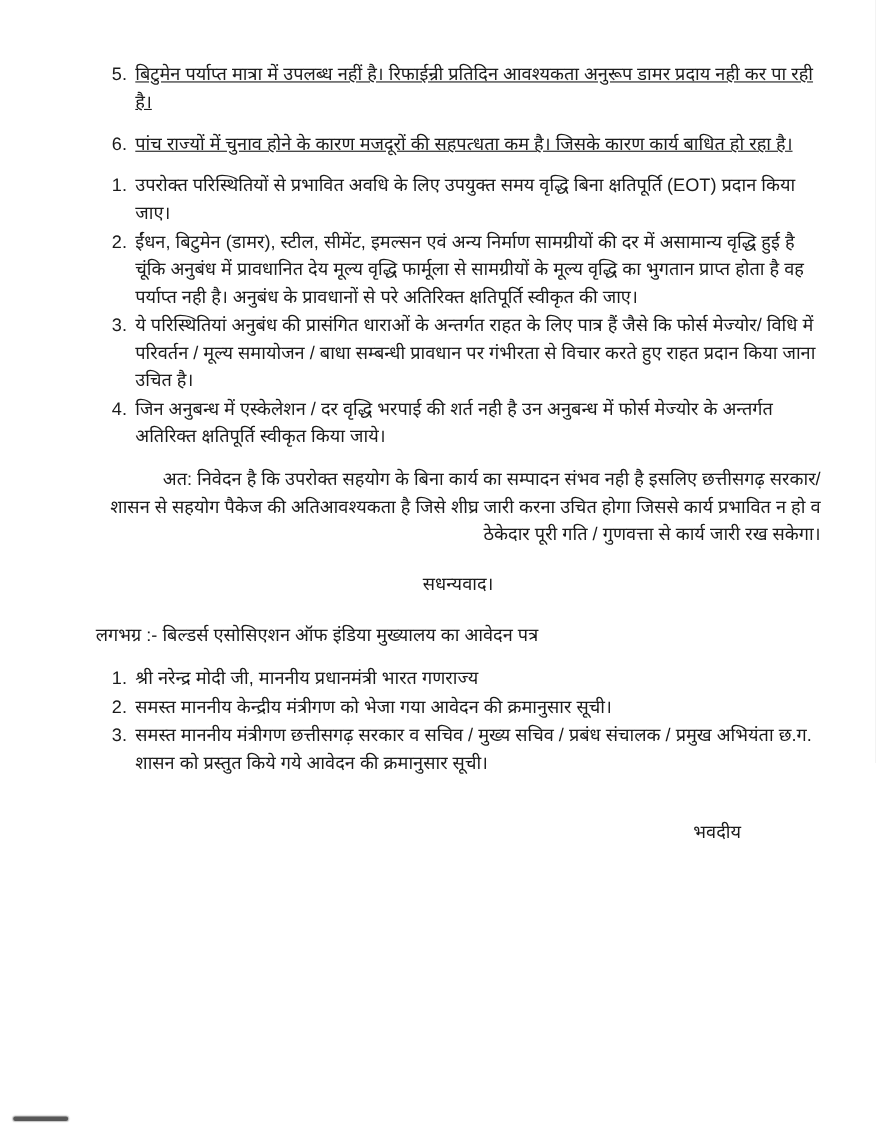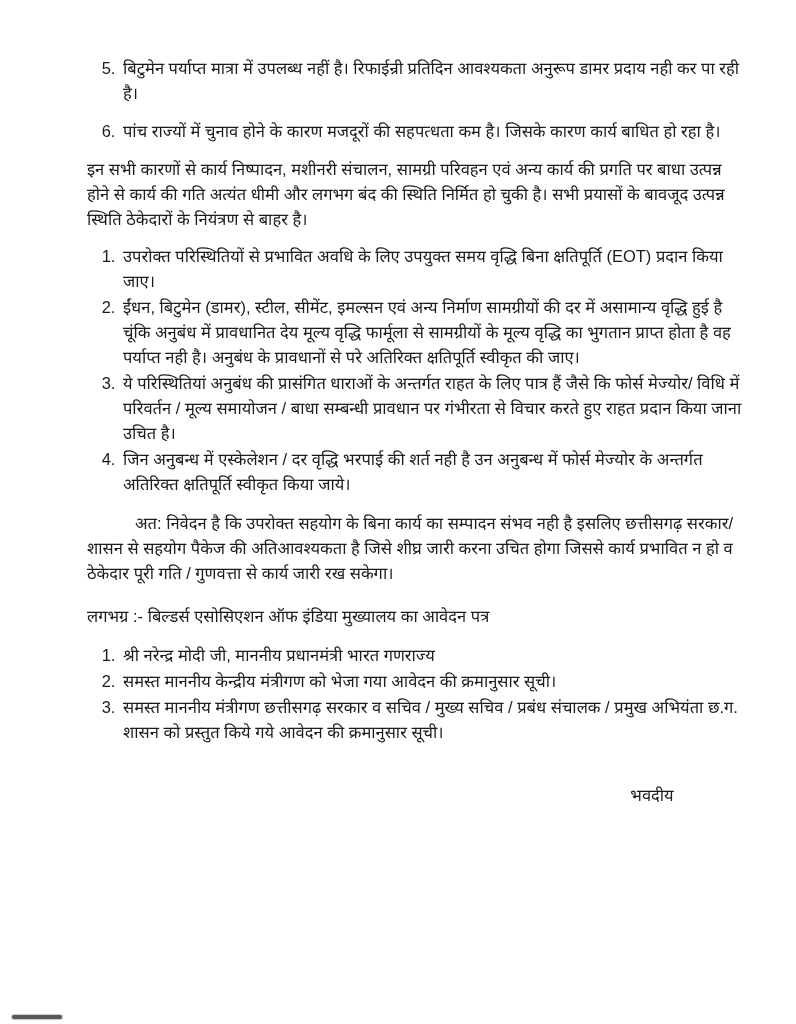--- a/index.html
+++ b/index.html
@@ -27,28 +27,30 @@
   }
   ol {
     margin: 12px 0;
     padding-left: 33px;
   }
   ol li {
     padding-left: 3px;
   }
   ol.cont-list li {
     margin-bottom: 13px;
+    text-decoration: underline;
   }
   ol.relief-list li,
   ol.enclosure-list li {
     margin-bottom: 1px;
   }
   .final-request {
     text-indent: 48px;
     margin-top: 14px;
+    text-align: right;
   }
   .thanks {
     text-align: center;
     margin: 20px 0 22px 0;
   }
   .enclosure-heading {
     margin: 18px 0 14px 0;
   }
   .signature {
     width: 270px;
@@ -74,33 +76,33 @@
 <body>
 
 <div class="page">
   <div class="content">
 
     <ol class="cont-list" start="5">
       <li>बिटुमेन पर्याप्त मात्रा में उपलब्ध नहीं है। रिफाईन्री प्रतिदिन आवश्यकता अनुरूप डामर प्रदाय नही कर पा रही है।</li>
       <li>पांच राज्यों में चुनाव होने के कारण मजदूरों की सहपत्धता कम है। जिसके कारण कार्य बाधित हो रहा है।</li>
     </ol>
 
-    <p>इन सभी कारणों से कार्य निष्पादन, मशीनरी संचालन, सामग्री परिवहन एवं अन्य कार्य की प्रगति पर बाधा उत्पन्न होने से कार्य की गति अत्यंत धीमी और लगभग बंद की स्थिति निर्मित हो चुकी है। सभी प्रयासों के बावजूद उत्पन्न स्थिति ठेकेदारों के नियंत्रण से बाहर है।</p>
 
 
 
     <ol class="relief-list" start="1">
       <li>उपरोक्त परिस्थितियों से प्रभावित अवधि के लिए उपयुक्त समय वृद्धि बिना क्षतिपूर्ति (EOT) प्रदान किया जाए।</li>
       <li>ईंधन, बिटुमेन (डामर), स्टील, सीमेंट, इमल्सन एवं अन्य निर्माण सामग्रीयों की दर में असामान्य वृद्धि हुई है चूंकि अनुबंध में प्रावधानित देय मूल्य वृद्धि फार्मूला से सामग्रीयों के मूल्य वृद्धि का भुगतान प्राप्त होता है वह पर्याप्त नही है। अनुबंध के प्रावधानों से परे अतिरिक्त क्षतिपूर्ति स्वीकृत की जाए।</li>
       <li>ये परिस्थितियां अनुबंध की प्रासंगित धाराओं के अन्तर्गत राहत के लिए पात्र हैं जैसे कि फोर्स मेज्योर/ विधि में परिवर्तन / मूल्य समायोजन / बाधा सम्बन्धी प्रावधान पर गंभीरता से विचार करते हुए राहत प्रदान किया जाना उचित है।</li>
       <li>जिन अनुबन्ध में एस्केलेशन / दर वृद्धि भरपाई की शर्त नही है उन अनुबन्ध में फोर्स मेज्योर के अन्तर्गत अतिरिक्त क्षतिपूर्ति स्वीकृत किया जाये।</li>
     </ol>
 
     <p class="final-request">अत: निवेदन है कि उपरोक्त सहयोग के बिना कार्य का सम्पादन संभव नही है इसलिए छत्तीसगढ़ सरकार/ शासन से सहयोग पैकेज की अतिआवश्यकता है जिसे शीघ्र जारी करना उचित होगा जिससे कार्य प्रभावित न हो व ठेकेदार पूरी गति / गुणवत्ता से कार्य जारी रख सकेगा।</p>
 
+    <p class="thanks">सधन्यवाद।</p>
 
     <p class="enclosure-heading">लगभग्र :- बिल्डर्स एसोसिएशन ऑफ इंडिया मुख्यालय का आवेदन पत्र</p>
 
     <ol class="enclosure-list">
       <li>श्री नरेन्द्र मोदी जी, माननीय प्रधानमंत्री भारत गणराज्य</li>
       <li>समस्त माननीय केन्द्रीय मंत्रीगण को भेजा गया आवेदन की क्रमानुसार सूची।</li>
       <li>समस्त माननीय मंत्रीगण छत्तीसगढ़ सरकार व सचिव / मुख्य सचिव / प्रबंध संचालक / प्रमुख अभियंता छ.ग. शासन को प्रस्तुत किये गये आवेदन की क्रमानुसार सूची।</li>
     </ol>
 
     <div class="signature">

